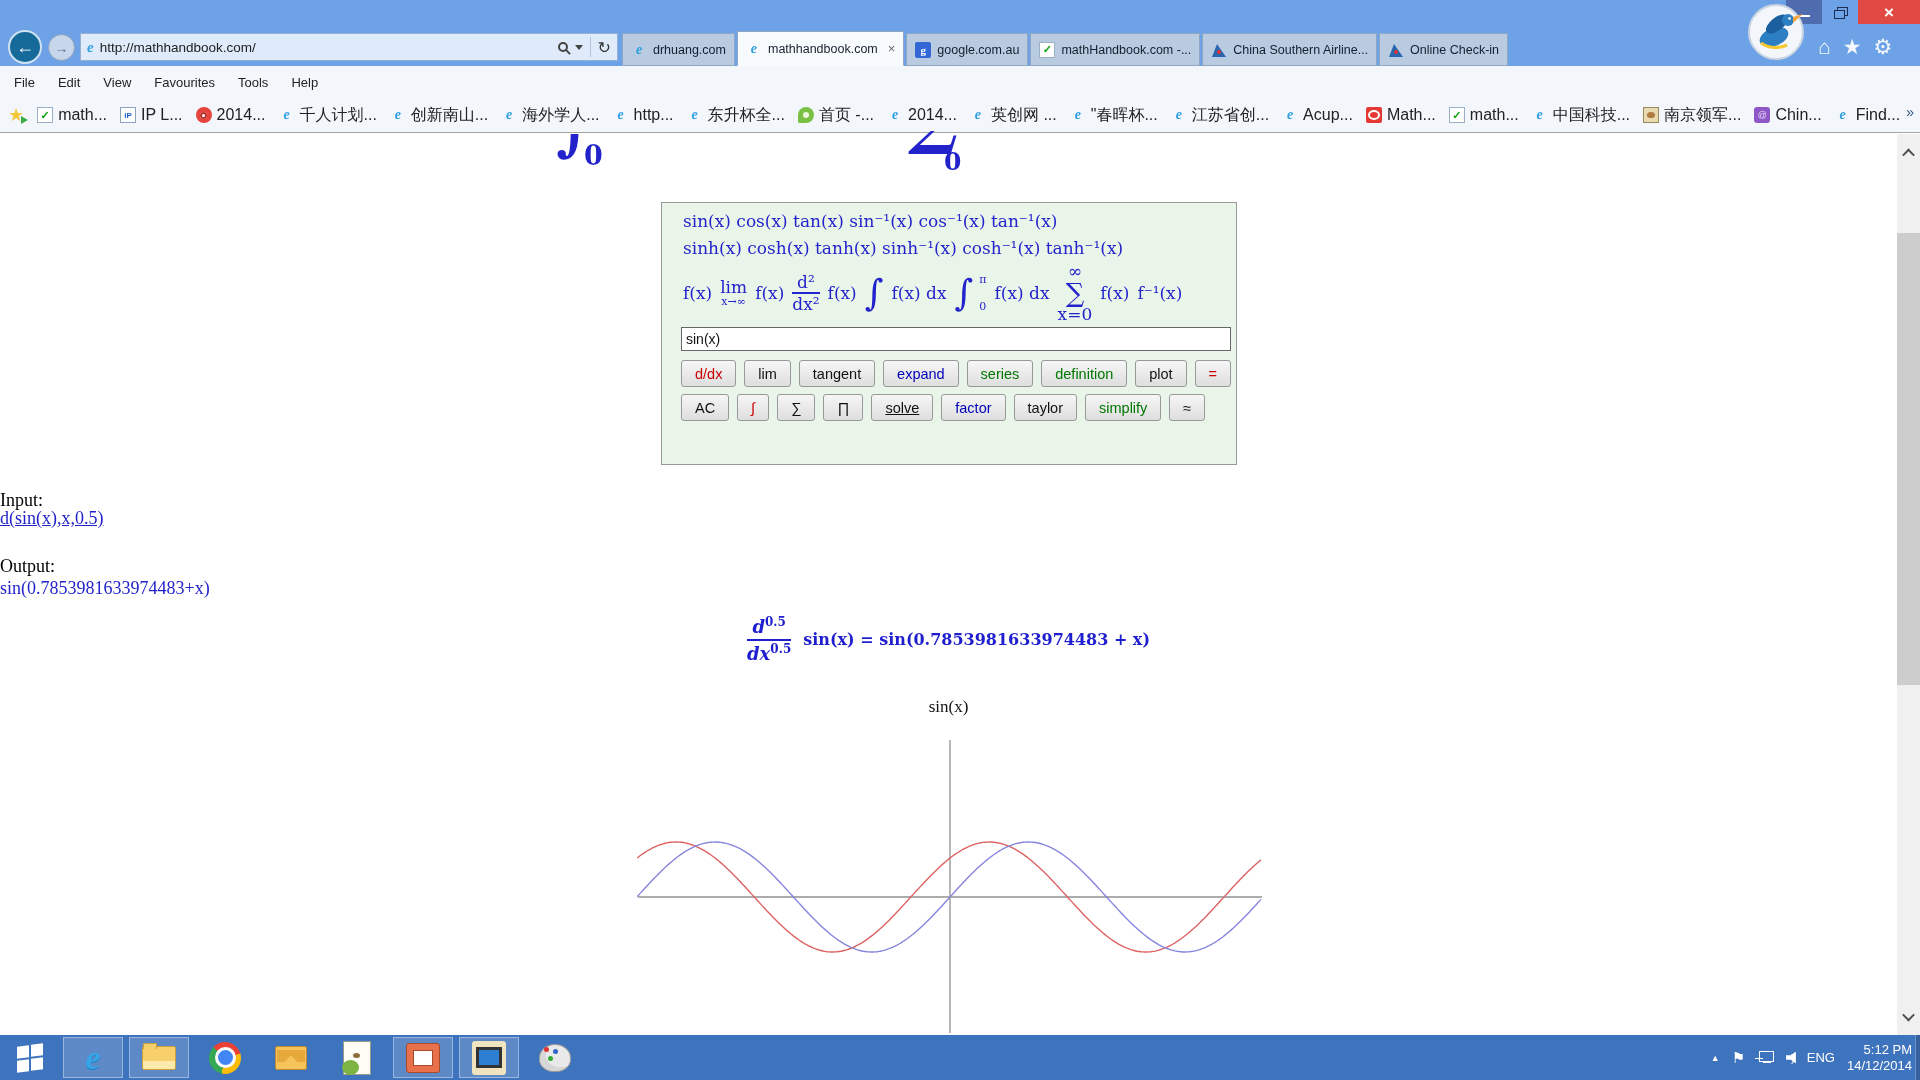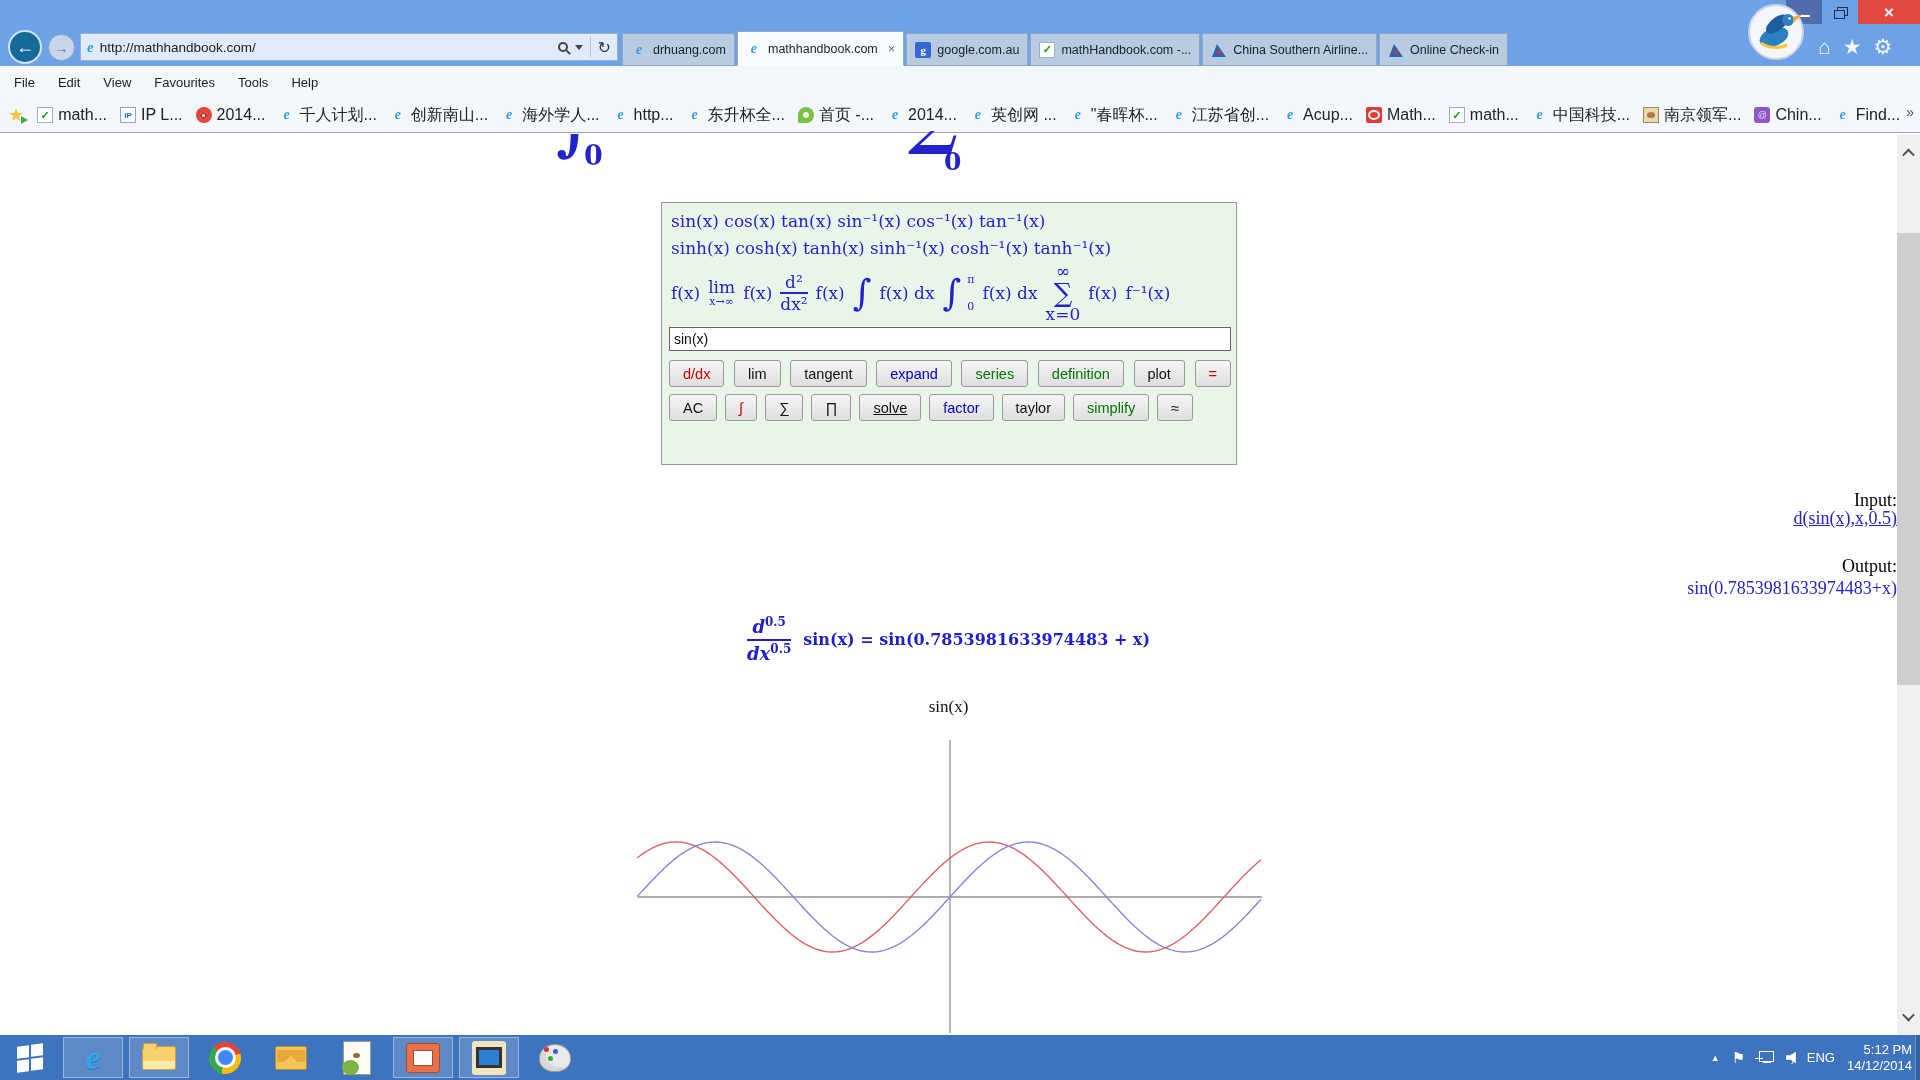--- a/index.html
+++ b/index.html
@@ -82,40 +82,40 @@
   .content { position:absolute; left:0; top:134px; width:1897px; height:901px; background:#fff; }
 
   .cut-int { position:absolute; left:556px; top:0; width:70px; height:45px; overflow:hidden; }
   .cut-int .big-int { position:absolute; left:0; top:-46px; font:bold italic 64px "DejaVu Serif", serif; color:#2323cc; }
   .cut-int .int-sub { position:absolute; left:28px; top:6px; font:bold 27px "DejaVu Serif", serif; color:#2323cc; }
   .cut-sum { position:absolute; left:900px; top:-3px; width:90px; height:48px; overflow:hidden; }
   .cut-sum .big-sum { position:absolute; left:8px; top:-52px; font:bold 66px "DejaVu Serif", serif; color:#2323cc; }
   .cut-sum .sum-sub { position:absolute; left:44px; top:16px; font:bold 25px "DejaVu Serif", serif; color:#2323cc; }
 
   
-  .panel { position:absolute; left:661px; top:68px; width:576px; height:263px; background:#eaf5e9; border:1px solid #999; padding:8px 5px 6px 7px; }
+  .panel { position:absolute; left:661px; top:68px; width:576px; height:263px; background:#eaf5e9; border:1px solid #999; padding:8px 5px 6px 19px; }
   .mrow { font:17px "DejaVu Serif", serif; color:#2323cc; margin:0 0 7px 2px; white-space:nowrap; }
   .mrow4 { display:flex; align-items:center; gap:8px; height:56px; margin-bottom:4px; }
   .stack { display:inline-flex; flex-direction:column; align-items:center; line-height:1; }
   .stack .tiny { font-size:11px; }
   .frac { display:inline-flex; flex-direction:column; align-items:center; line-height:1.1; }
   .frac .bar { width:100%; height:1.5px; background:#2323cc; margin:1px 0; }
   .bigop { font-size:36px; line-height:0.9; }
   .int-limits { display:inline-flex; flex-direction:column; justify-content:space-between; height:40px; margin-left:-2px; }
   .int-limits .tiny { font-size:11px; }
   .sum-stack { display:inline-flex; flex-direction:column; align-items:center; line-height:1; }
   .sum-stack .sym { font-size:26px; line-height:1; }
   .panel-input { width:100%; height:24px; border:1px solid #666; background:#fff; font:14px "Liberation Sans", sans-serif; color:#111; padding:0 4px; margin-top:2px; }
   .btnrow { display:flex; margin-top:9px; }
   .btnrow.r1 { justify-content:space-between; }
   .btnrow.r2 { gap:8px; margin-top:7px; }
   .pbtn { height:27px; border:1px solid #999; border-radius:3px; background:linear-gradient(#f6f6f6,#dedede); font-size:14.5px; padding:0 13px; display:flex; align-items:center; cursor:pointer; color:#111; }
 
   
-  .io-line { position:absolute; left:0; width:100%; text-align:right; font:18px "Liberation Serif", serif; color:#000; }
+  .io-line { position:absolute; left:0; width:100%; text-align:left; font:18px "Liberation Serif", serif; color:#000; }
   .io-line.blue { color:#2323cc; }
 
   .result-formula { position:absolute; left:0; top:482px; width:100%; display:flex; justify-content:center; align-items:center; gap:12px; color:#1f1fcf; font-family:"DejaVu Serif", serif; font-weight:bold; }
   .rf-frac { display:inline-flex; flex-direction:column; align-items:center; line-height:1.05; font-size:18px; font-style:italic; }
   .rf-frac .bar { width:100%; height:2px; background:#1f1fcf; margin:2px 0; }
   .rf-frac sup { font-size:12px; font-style:normal; }
   .rf-body { font-size:16px; }
 
   .plot-title { position:absolute; left:0; top:563px; width:100%; text-align:center; font:17px "Liberation Serif", serif; color:#111; }
   .plot-svg { position:absolute; left:637px; top:603px; }

